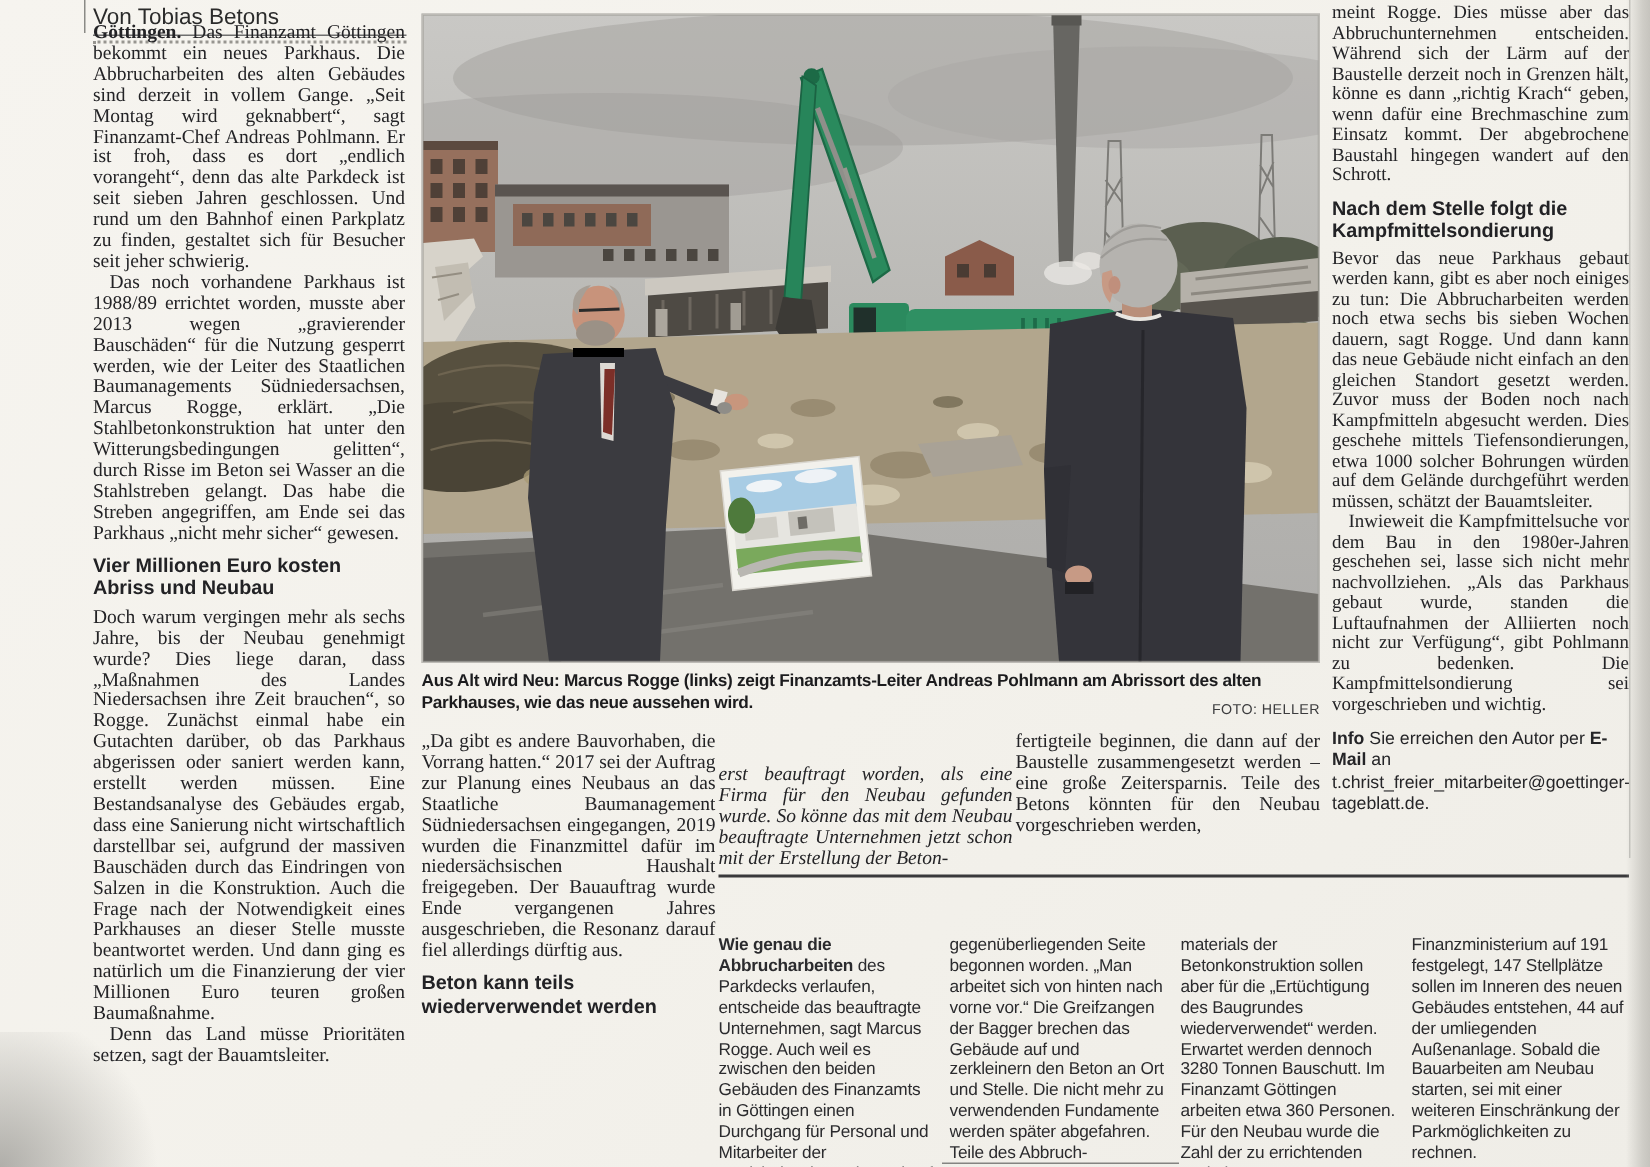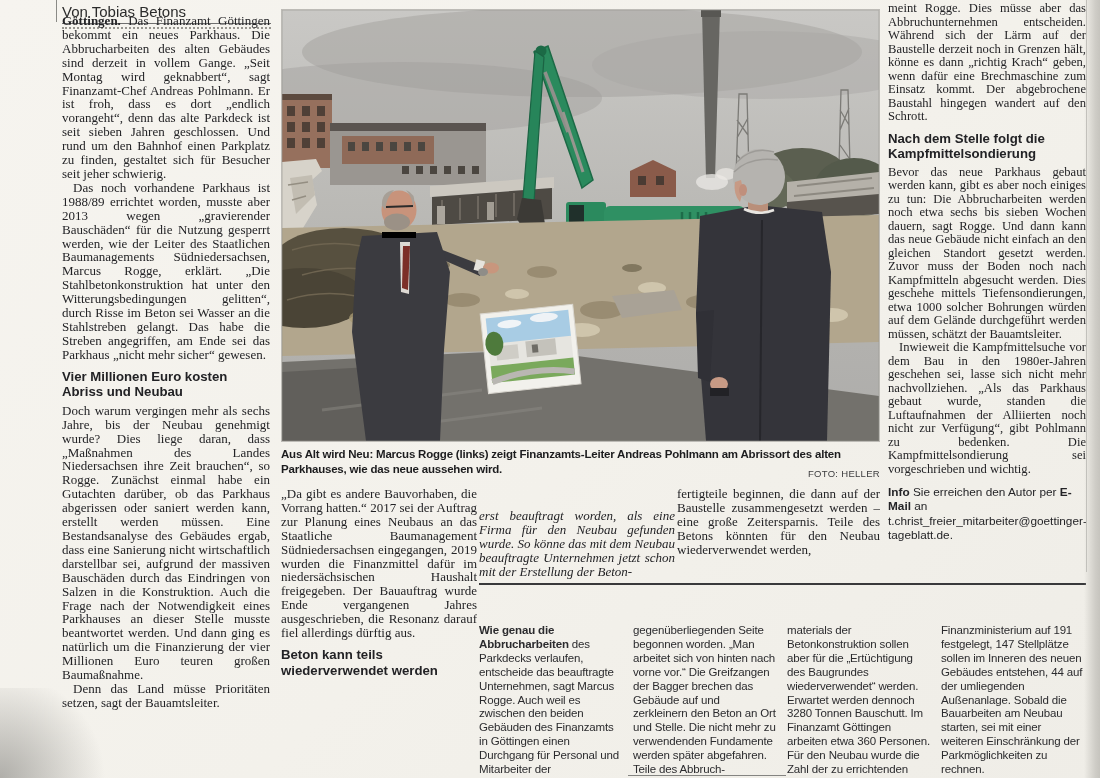--- a/index.html
+++ b/index.html
@@ -262,21 +262,21 @@
   </div>
 
   <div class="abs serif-col" id="col2">
     <p>„Da gibt es andere Bauvorhaben, die Vorrang hatten.“ 2017 sei der Auftrag zur Planung eines Neubaus an das Staatliche Baumanagement Südniedersachsen eingegangen, 2019 wurden die Finanzmittel dafür im niedersächsischen Haushalt freigegeben. Der Bauauftrag wurde Ende vergangenen Jahres ausgeschrieben, die Resonanz darauf fiel allerdings dürftig aus.</p>
     <div class="subhead">Beton kann teils wiederverwendet werden</div>
   </div>
   <div class="abs serif-col" id="col3">
     <p>erst beauftragt worden, als eine Firma für den Neubau gefunden wurde. So könne das mit dem Neubau beauftragte Unternehmen jetzt schon mit der Erstellung der Beton-</p>
   </div>
   <div class="abs serif-col" id="col4">
-    <p>fertigteile beginnen, die dann auf der Baustelle zusammengesetzt werden – eine große Zeitersparnis. Teile des Betons könnten für den Neubau wiederverwendet werden,</p>
+    <p>fertigteile beginnen, die dann auf der Baustelle zusammengesetzt werden – eine große Zeitersparnis. Teile des Betons könnten für den Neubau vorgeschrieben werden,</p>
   </div>
 
   <div class="abs serif-col" id="col5">
     <p>meint Rogge. Dies müsse aber das Abbruchunternehmen entscheiden. Während sich der Lärm auf der Baustelle derzeit noch in Grenzen hält, könne es dann „richtig Krach“ geben, wenn dafür eine Brechmaschine zum Einsatz kommt. Der abgebrochene Baustahl hingegen wandert auf den Schrott.</p>
     <div class="subhead">Nach dem Stelle folgt die Kampfmittelsondierung</div>
     <p>Bevor das neue Parkhaus gebaut werden kann, gibt es aber noch einiges zu tun: Die Abbrucharbeiten werden noch etwa sechs bis sieben Wochen dauern, sagt Rogge. Und dann kann das neue Gebäude nicht einfach an den gleichen Standort gesetzt werden. Zuvor muss der Boden noch nach Kampfmitteln abgesucht werden. Dies geschehe mittels Tiefensondierungen, etwa 1000 solcher Bohrungen würden auf dem Gelände durchgeführt werden müssen, schätzt der Bauamtsleiter.</p>
     <p class="ind">Inwieweit die Kampfmittelsuche vor dem Bau in den 1980er-Jahren geschehen sei, lasse sich nicht mehr nachvollziehen. „Als das Parkhaus gebaut wurde, standen die Luftaufnahmen der Alliierten noch nicht zur Verfügung“, gibt Pohlmann zu bedenken. Die Kampfmittelsondierung sei vorgeschrieben und wichtig.</p>
     <div class="info-block">
       <b>Info</b><span> Sie erreichen den Autor per </span><b>E-Mail</b><span> an t.christ_freier_mitarbeiter@goettinger-tageblatt.de.</span>
     </div>

